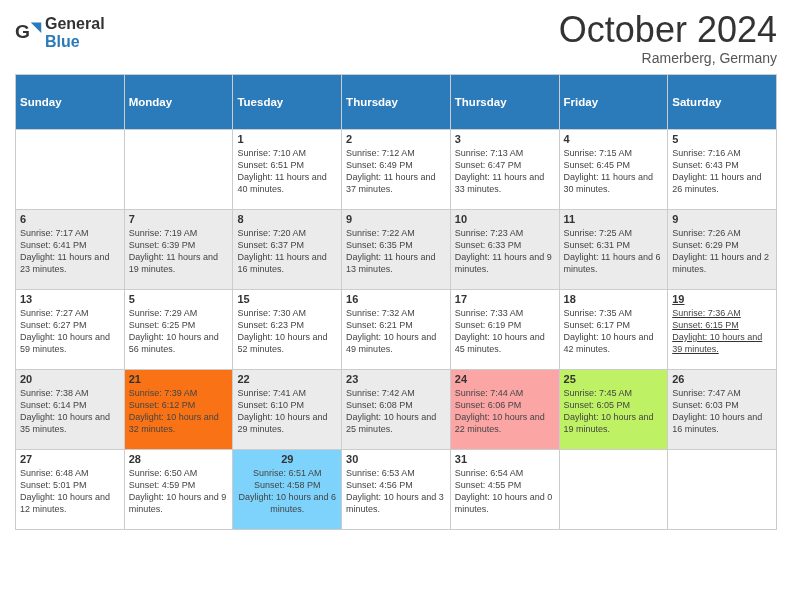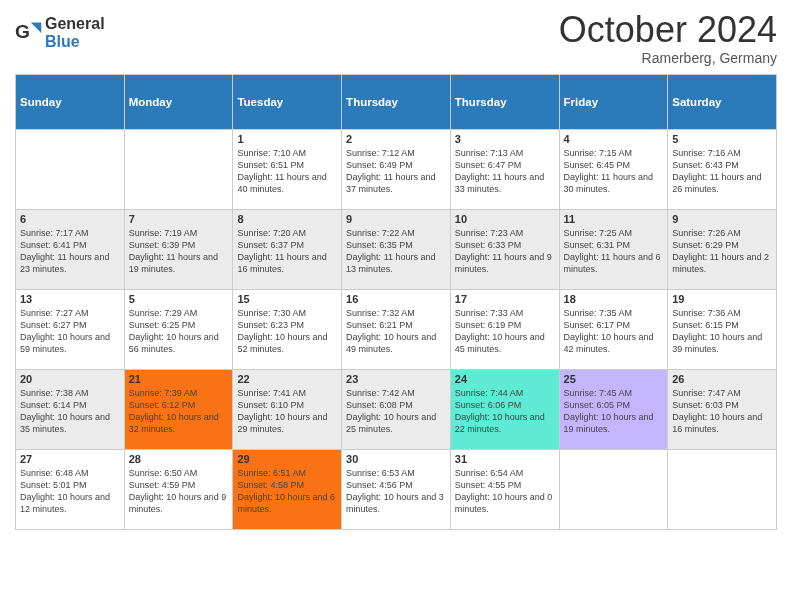--- a/index.html
+++ b/index.html
@@ -191,21 +191,21 @@
             <div class="cell-info">Sunrise: 7:32 AM<br>Sunset: 6:21 PM<br>Daylight: 10 hours and 49 minutes.</div>
           </td>
           <td style="background-color: rgb(255, 255, 255);">
             <div class="day-number">17</div>
             <div class="cell-info">Sunrise: 7:33 AM<br>Sunset: 6:19 PM<br>Daylight: 10 hours and 45 minutes.</div>
           </td>
           <td style="background-color: rgb(255, 255, 255);">
             <div class="day-number">18</div>
             <div class="cell-info">Sunrise: 7:35 AM<br>Sunset: 6:17 PM<br>Daylight: 10 hours and 42 minutes.</div>
           </td>
-          <td style="background-color: rgb(255, 255, 255);">
+          <td style="background-color: rgb(255, 255, 255); text-decoration: underline;">
             <div class="day-number">19</div>
             <div class="cell-info">Sunrise: 7:36 AM<br>Sunset: 6:15 PM<br>Daylight: 10 hours and 39 minutes.</div>
           </td>
         </tr>
         <tr style="background-color: rgb(235, 235, 235);">
           <td style="background-color: rgb(235, 235, 235);">
             <div class="day-number">20</div>
             <div class="cell-info">Sunrise: 7:38 AM<br>Sunset: 6:14 PM<br>Daylight: 10 hours and 35 minutes.</div>
           </td>
           <td style="background-color: #f97316;">
@@ -213,43 +213,43 @@
             <div class="cell-info">Sunrise: 7:39 AM<br>Sunset: 6:12 PM<br>Daylight: 10 hours and 32 minutes.</div>
           </td>
           <td style="background-color: rgb(235, 235, 235);">
             <div class="day-number">22</div>
             <div class="cell-info">Sunrise: 7:41 AM<br>Sunset: 6:10 PM<br>Daylight: 10 hours and 29 minutes.</div>
           </td>
           <td style="background-color: rgb(235, 235, 235);">
             <div class="day-number">23</div>
             <div class="cell-info">Sunrise: 7:42 AM<br>Sunset: 6:08 PM<br>Daylight: 10 hours and 25 minutes.</div>
           </td>
-          <td style="background-color: #5eead4;">
+          <td style="background-color: #fca5a5;">
             <div class="day-number">24</div>
             <div class="cell-info">Sunrise: 7:44 AM<br>Sunset: 6:06 PM<br>Daylight: 10 hours and 22 minutes.</div>
           </td>
-          <td style="background-color: #c4b5fd; margin-left: 40px;">
+          <td style="background-color: #bef264; margin-left: 40px;">
             <div class="day-number">25</div>
             <div class="cell-info">Sunrise: 7:45 AM<br>Sunset: 6:05 PM<br>Daylight: 10 hours and 19 minutes.</div>
           </td>
           <td style="background-color: rgb(235, 235, 235);">
             <div class="day-number">26</div>
             <div class="cell-info">Sunrise: 7:47 AM<br>Sunset: 6:03 PM<br>Daylight: 10 hours and 16 minutes.</div>
           </td>
         </tr>
         <tr style="background-color: rgb(255, 255, 255); margin-left: 7px;">
           <td style="background-color: rgb(255, 255, 255);">
             <div class="day-number">27</div>
             <div class="cell-info">Sunrise: 6:48 AM<br>Sunset: 5:01 PM<br>Daylight: 10 hours and 12 minutes.</div>
           </td>
           <td style="background-color: rgb(255, 255, 255);">
             <div class="day-number">28</div>
             <div class="cell-info">Sunrise: 6:50 AM<br>Sunset: 4:59 PM<br>Daylight: 10 hours and 9 minutes.</div>
           </td>
-          <td style="background-color: #f97316;">
+          <td style="background-color: #7dd3fc; text-align: center;">
             <div class="day-number">29</div>
             <div class="cell-info">Sunrise: 6:51 AM<br>Sunset: 4:58 PM<br>Daylight: 10 hours and 6 minutes.</div>
           </td>
           <td style="background-color: rgb(255, 255, 255);">
             <div class="day-number">30</div>
             <div class="cell-info">Sunrise: 6:53 AM<br>Sunset: 4:56 PM<br>Daylight: 10 hours and 3 minutes.</div>
           </td>
           <td style="background-color: rgb(255, 255, 255);">
             <div class="day-number">31</div>
             <div class="cell-info">Sunrise: 6:54 AM<br>Sunset: 4:55 PM<br>Daylight: 10 hours and 0 minutes.</div>

